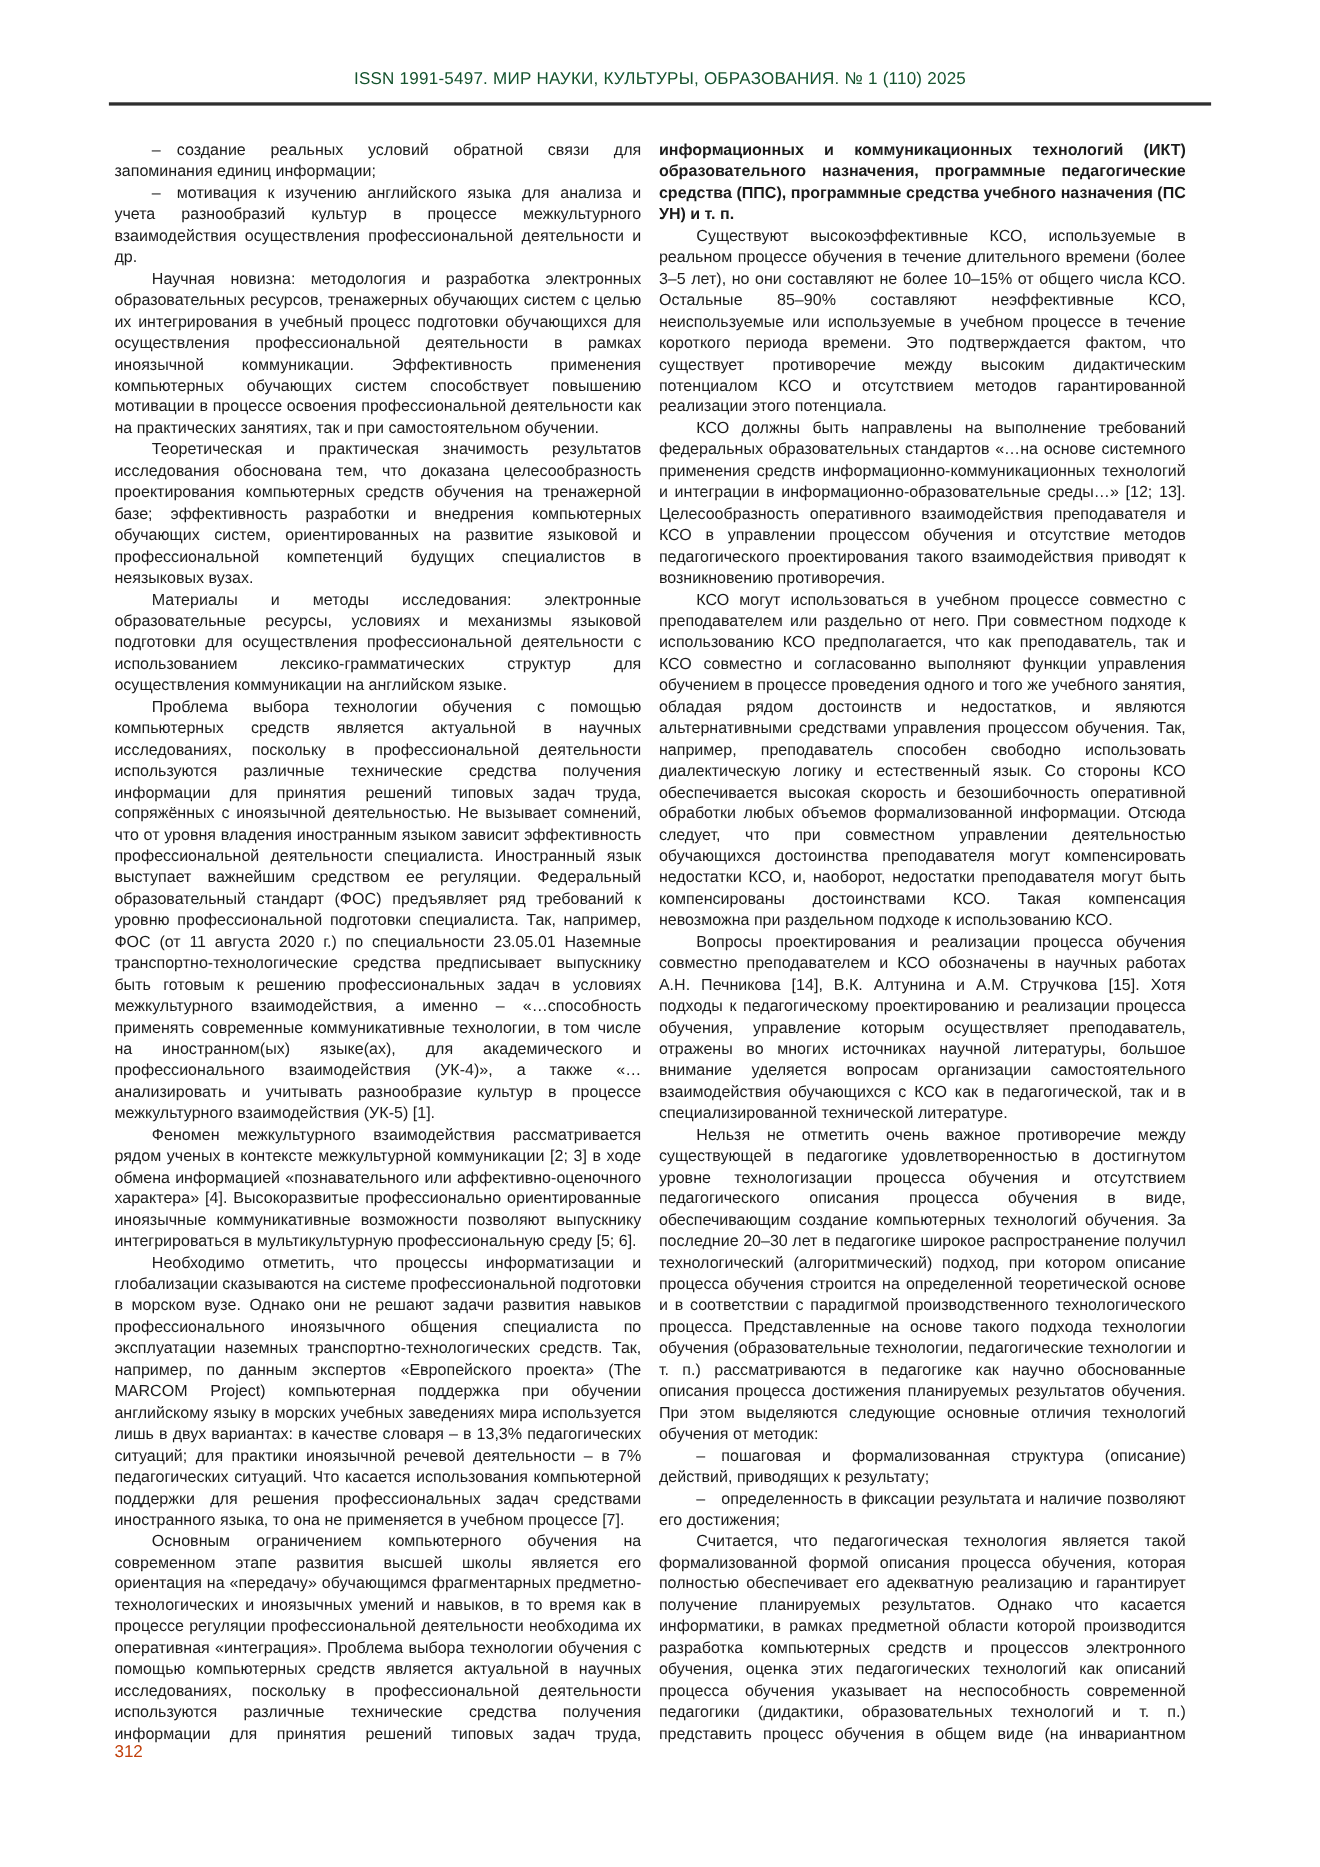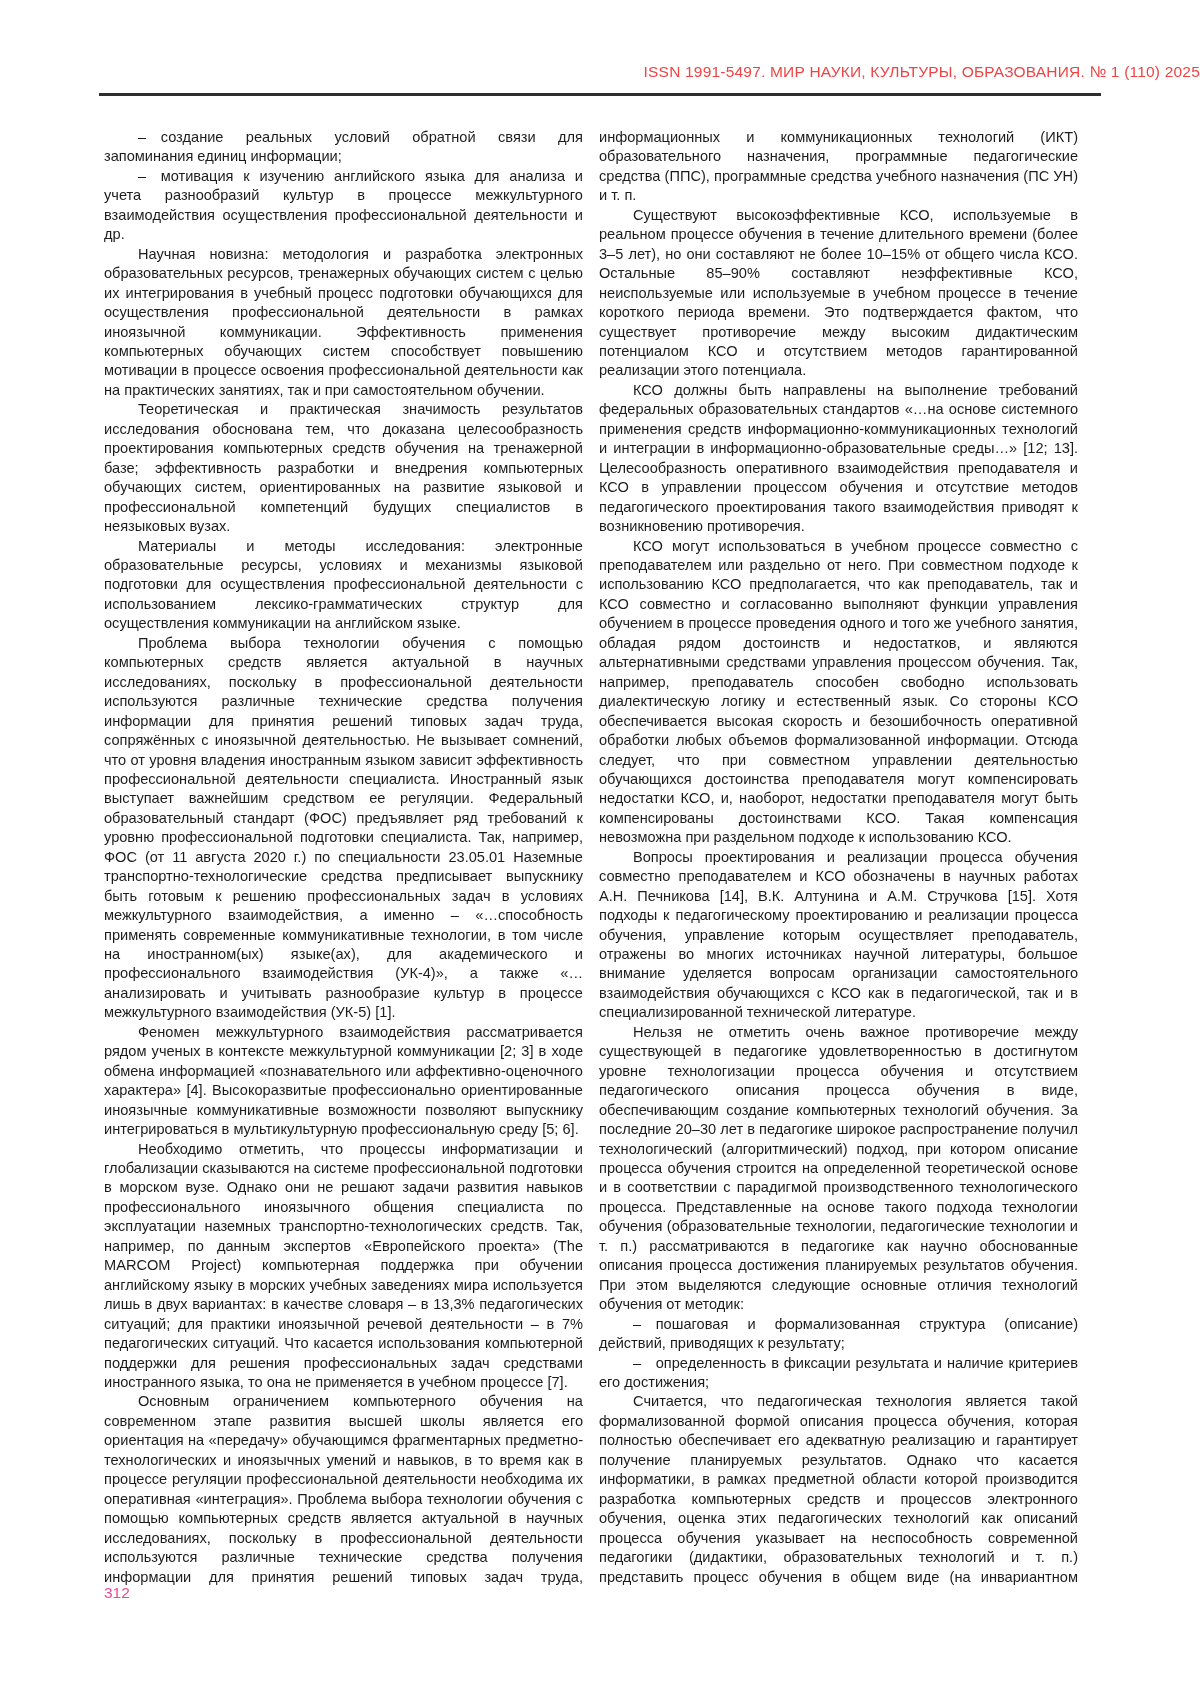--- a/index.html
+++ b/index.html
@@ -7,45 +7,45 @@
     width: 1200px; height: 1697px;
     background: #ffffff;
     font-family: "Liberation Sans", sans-serif;
     color: #1c1c1c;
     -webkit-font-smoothing: antialiased;
   }
   .page { position: relative; width: 1200px; height: 1697px; overflow: hidden; background: #fff; }
 
   .header {
     position: absolute; top: 63px; left: 0; right: 0;
-    text-align: right;
+    text-align: center;
     font-size: 15.5px; font-weight: 500; letter-spacing: 0.2px;
-    color: #ef4444;
+    color: #14532d;
   }
   .rule {
     position: absolute; top: 93px; left: 99px; right: 99px;
     height: 3px; background: #2e2e2e;
   }
 
   .columns {
     position: absolute; top: 128px; left: 104px;
     width: 992px;
     display: flex; gap: 16px;
   }
   .col {
     width: 479px; height: 1458px; overflow: hidden;
     font-size: 14.6px; line-height: 19.45px;
     text-align: justify;
   }
   .para { margin: 0; text-indent: 34px; }
-  .para.cont { text-indent: 0; }
+  .para.cont { text-indent: 0; font-weight: bold; }
 
   .page-number {
     position: absolute; left: 104px; top: 1584px;
-    font-size: 15.5px; color: #ec4899;
+    font-size: 15.5px; color: #c2410c;
   }
 </style>
 </head>
 <body>
 
 <div class="page">
   <div class="header">ISSN 1991-5497. МИР НАУКИ, КУЛЬТУРЫ, ОБРАЗОВАНИЯ.  № 1 (110) 2025</div>
   <div class="rule"></div>
 
   <div class="columns">
@@ -61,19 +61,19 @@
         <p class="para">Основным ограничением компьютерного обучения на современном этапе развития высшей школы является его ориентация на «передачу» обучающимся фрагментарных предметно-технологических и иноязычных умений и навыков, в то время как в процессе регуляции профессиональной деятельности необходима их оперативная «интеграция». Проблема выбора технологии обучения с помощью компьютерных средств является актуальной в научных исследованиях, поскольку в профессиональной деятельности используются различные технические средства получения информации для принятия решений типовых задач труда, сопряжённых с иноязычной деятельностью. Нами были доказано, что именно компьютер является «…мощным средством поддержки учебных действий учащихся…» [8].</p>
       </div>
     <div class="col">
         <p class="para cont">информационных и коммуникационных технологий (ИКТ) образовательного назначения, программные педагогические средства (ППС), программные средства учебного назначения (ПС УН) и т. п.</p>
         <p class="para">Существуют высокоэффективные КСО, используемые в реальном процессе обучения в течение длительного времени (более 3–5 лет), но они составляют не более 10–15% от общего числа КСО. Остальные 85–90% составляют неэффективные КСО, неиспользуемые или используемые в учебном процессе в течение короткого периода времени. Это подтверждается фактом, что существует противоречие между высоким дидактическим потенциалом КСО и отсутствием методов гарантированной реализации этого потенциала.</p>
         <p class="para">КСО должны быть направлены на выполнение требований федеральных образовательных стандартов «…на основе системного применения средств информационно-коммуникационных технологий и интеграции в информационно-образовательные среды…» [12; 13]. Целесообразность оперативного взаимодействия преподавателя и КСО в управлении процессом обучения и отсутствие методов педагогического проектирования такого взаимодействия приводят к возникновению противоречия.</p>
         <p class="para">КСО могут использоваться в учебном процессе совместно с преподавателем или раздельно от него. При совместном подходе к использованию КСО предполагается, что как преподаватель, так и КСО совместно и согласованно выполняют функции управления обучением в процессе проведения одного и того же учебного занятия, обладая рядом достоинств и недостатков, и являются альтернативными средствами управления процессом обучения. Так, например, преподаватель способен свободно использовать диалектическую логику и естественный язык. Со стороны КСО обеспечивается высокая скорость и безошибочность оперативной обработки любых объемов формализованной информации. Отсюда следует, что при совместном управлении деятельностью обучающихся достоинства преподавателя могут компенсировать недостатки КСО, и, наоборот, недостатки преподавателя могут быть компенсированы достоинствами КСО. Такая компенсация невозможна при раздельном подходе к использованию КСО.</p>
         <p class="para">Вопросы проектирования и реализации процесса обучения совместно преподавателем и КСО обозначены в научных работах А.Н. Печникова [14], В.К. Алтунина и А.М. Стручкова [15]. Хотя подходы к педагогическому проектированию и реализации процесса обучения, управление которым осуществляет преподаватель, отражены во многих источниках научной литературы, большое внимание уделяется вопросам организации самостоятельного взаимодействия обучающихся с КСО как в педагогической, так и в специализированной технической литературе.</p>
         <p class="para">Нельзя не отметить очень важное противоречие между существующей в педагогике удовлетворенностью в достигнутом уровне технологизации процесса обучения и отсутствием педагогического описания процесса обучения в виде, обеспечивающим создание компьютерных технологий обучения. За последние 20–30 лет в педагогике широкое распространение получил технологический (алгоритмический) подход, при котором описание процесса обучения строится на определенной теоретической основе и в соответствии с парадигмой производственного технологического процесса. Представленные на основе такого подхода технологии обучения (образовательные технологии, педагогические технологии и т. п.) рассматриваются в педагогике как научно обоснованные описания процесса достижения планируемых результатов обучения. При этом выделяются следующие основные отличия технологий обучения от методик:</p>
         <p class="para">– пошаговая и формализованная структура (описание) действий, приводящих к результату;</p>
-        <p class="para">– определенность в фиксации результата и наличие критериев его достижения;</p>
+        <p class="para">– определенность в фиксации результата и наличие позволяют его достижения;</p>
         <p class="para">Считается, что педагогическая технология является такой формализованной формой описания процесса обучения, которая полностью обеспечивает его адекватную реализацию и гарантирует получение планируемых результатов. Однако что касается информатики, в рамках предметной области которой производится разработка компьютерных средств и процессов электронного обучения, оценка этих педагогических технологий как описаний процесса обучения указывает на неспособность современной педагогики (дидактики, образовательных технологий и т. п.) представить процесс обучения в общем виде (на инвариантном представлении содержания обучения), т. е. неспособность современной педагогики дать технологическое описание проектируемого процесса электронного обучения в виде, обеспечивающем его дальнейшую формализацию и реализацию средствами информационных и коммуникационных технологий [15]. Следствием такой неудовлетворенности разработчиков КСО в достигнутом уровне формализации педагогических знаний является инициируемый ими процесс создания в рамках информатики некоторой "компьютерной дидактики" [16; 17; 18], ставящий под сомнение все достижения и положения современной педагогической науки.</p>
       </div>
   </div>
 
   <div class="page-number">312</div>
 </div>
 
 </body></html>

